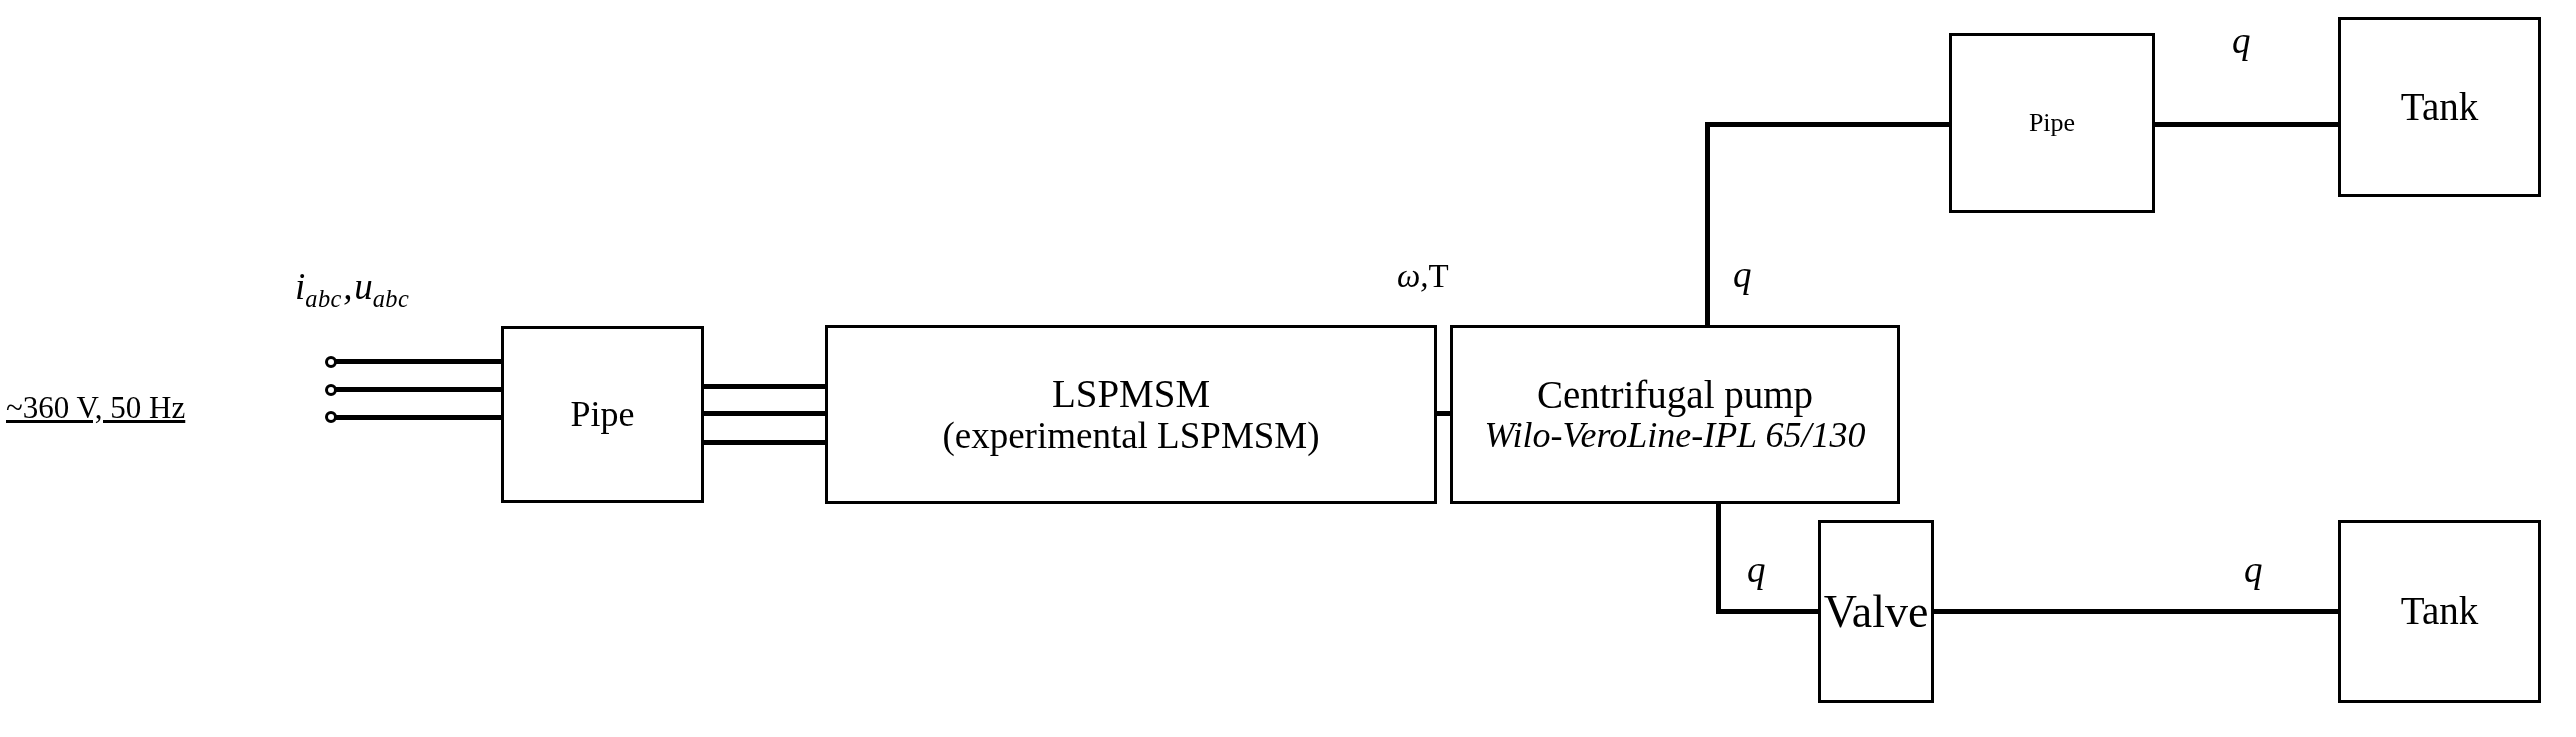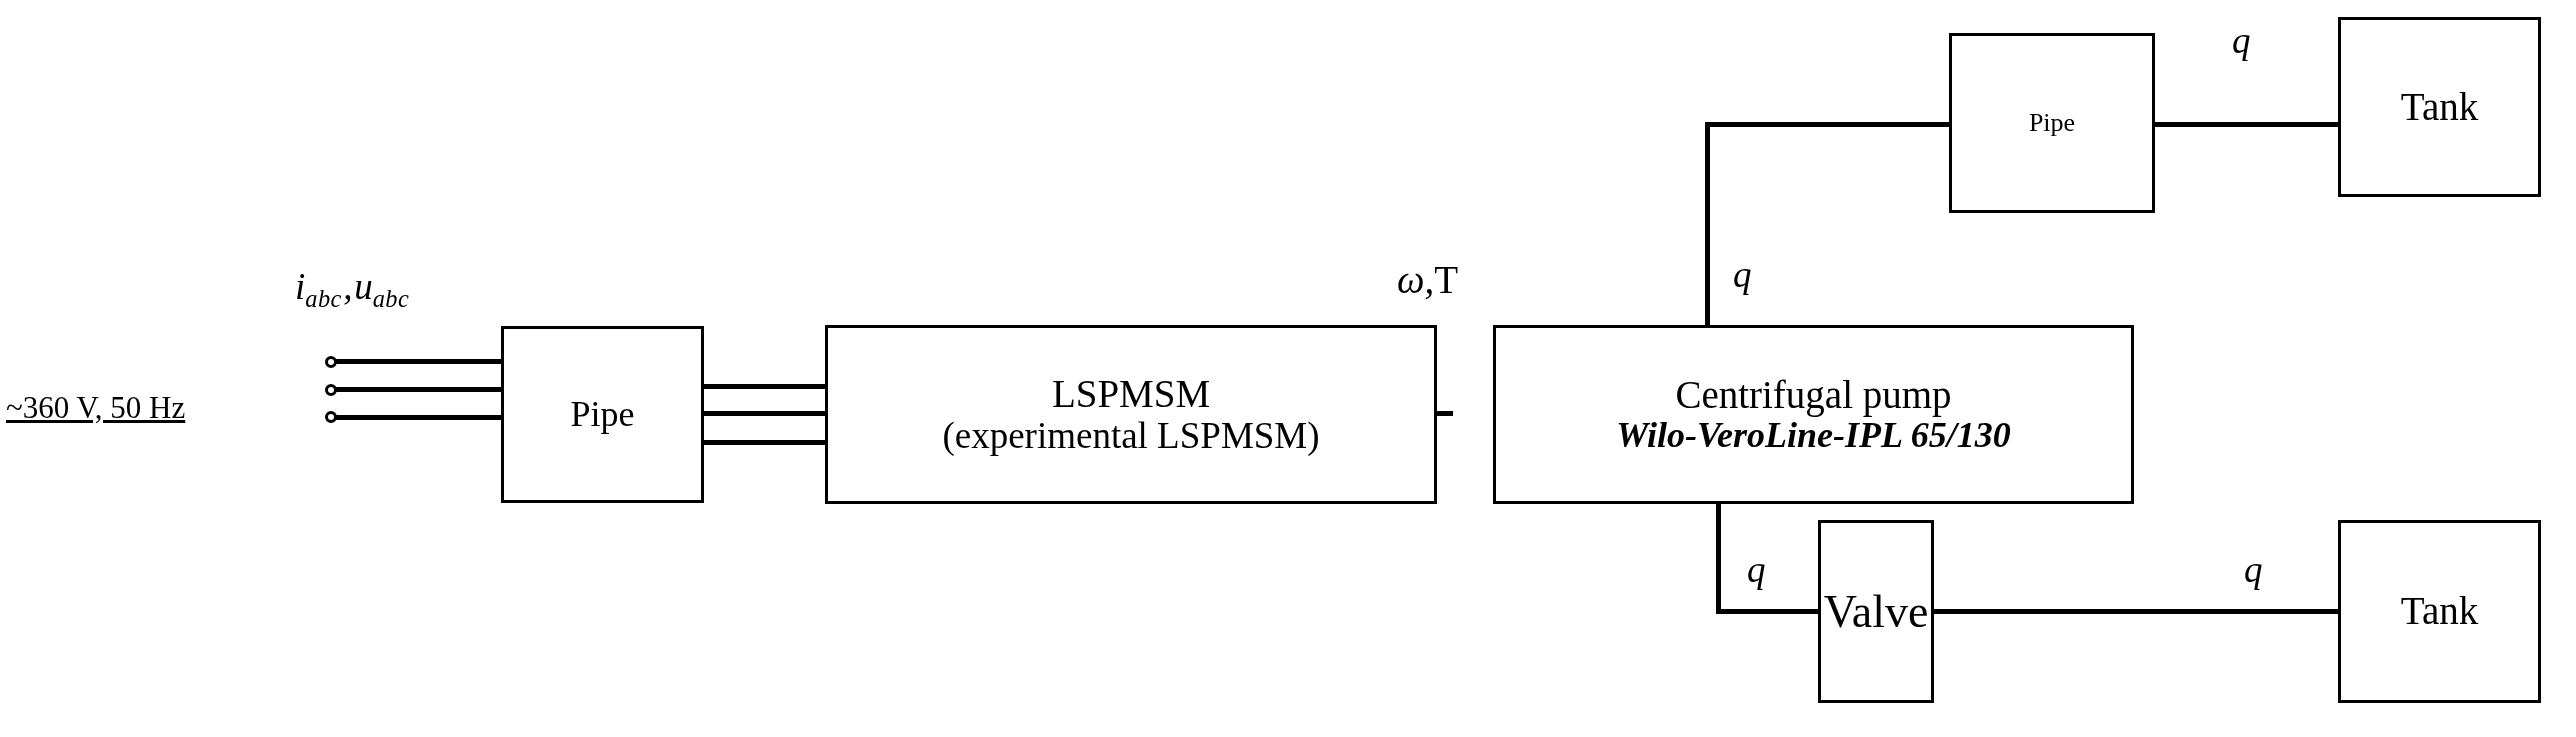--- a/index.html
+++ b/index.html
@@ -28,26 +28,26 @@
     align-items: center;
     justify-content: center;
     text-align: center;
     line-height: 1.08;
     z-index: 5;
   }
   .box .ln {
     display: block;
     white-space: nowrap;
   }
-  .box .ln.italic { font-style: italic; font-weight: bold; }
+  .box .ln.italic { font-style: italic; }
 
   
   #box-cable      { left: 501px;  top: 326px; width: 203px; height: 177px; font-size: 36px; }
   #box-lspmsm     { left: 825px; top: 325px; width: 612px; height: 179px; font-size: 39px; }
-  #box-pump       { left: 1450px; top: 325px; width: 641px; height: 179px; font-size: 39px; margin-left: 43px; }
+  #box-pump       { left: 1450px; top: 325px; width: 450px; height: 179px; font-size: 39px; }
   #box-pipe       { left: 1949px; top: 33px;  width: 206px; height: 180px; font-size: 26px; }
   #box-tank-top   { left: 2338px; top: 17px;  width: 203px; height: 180px; font-size: 39px; }
   #box-valve      { left: 1818px; top: 520px; width: 116px; height: 183px; font-size: 46px; }
   #box-tank-bot   { left: 2338px; top: 520px; width: 203px; height: 183px; font-size: 39px; }
 
   #box-pump .sub  { font-size: 36px; }
   #box-lspmsm .sub{ font-size: 37px; font-family: Liberation Serif, serif; }
 
   
   .hline {
@@ -88,21 +88,21 @@
     left: 295px; top: 268px; font-size: 37px; font-style: italic; text-align: center;
   }
   #lbl-signals .sub {
     font-size: 0.66em;
     font-style: italic;
     vertical-align: -0.34em;
     letter-spacing: 0.4px;
   }
   #lbl-signals .sep { font-style: italic; padding: 0 1.6px; }
 
-  #lbl-omega-t { left: 1397px; top: 260px; font-size: 39px; }
+  #lbl-omega-t { left: 1397px; top: 260px; font-size: 33px; }
   #lbl-omega-t .om { font-style: italic; }
   #lbl-omega-t .tt { font-style: normal; }
 
   .q-lbl { font-size: 37px; font-style: italic; }
   #lbl-q-riser  { left: 1733px; top: 256px; }
   #lbl-q-pipe   { left: 2232px; top: 22px; }
   #lbl-q-drop   { left: 1747px; top: 551px; }
   #lbl-q-valve  { left: 2244px; top: 551px; }
 </style>
 </head>

